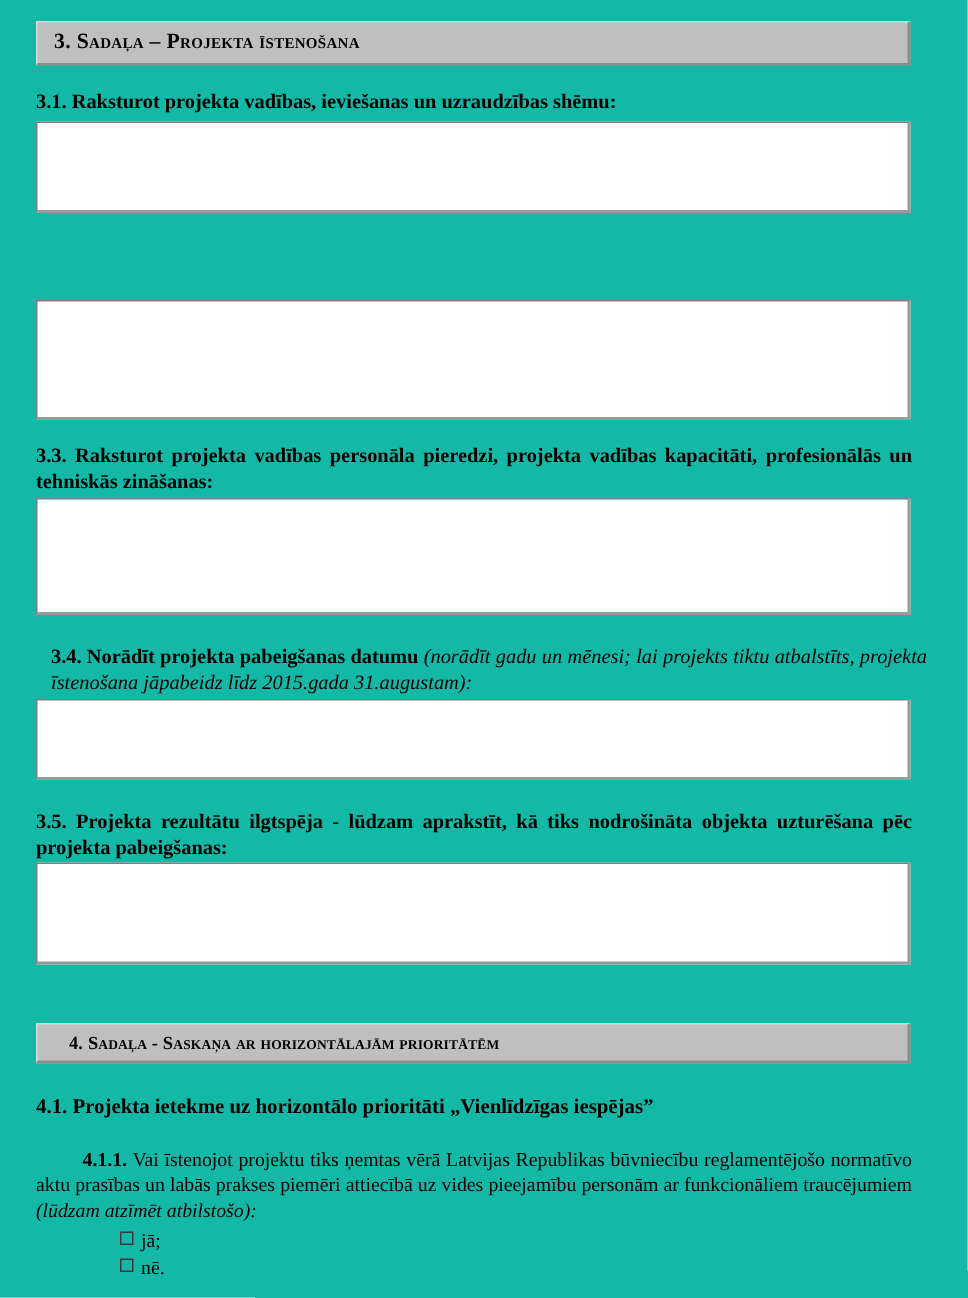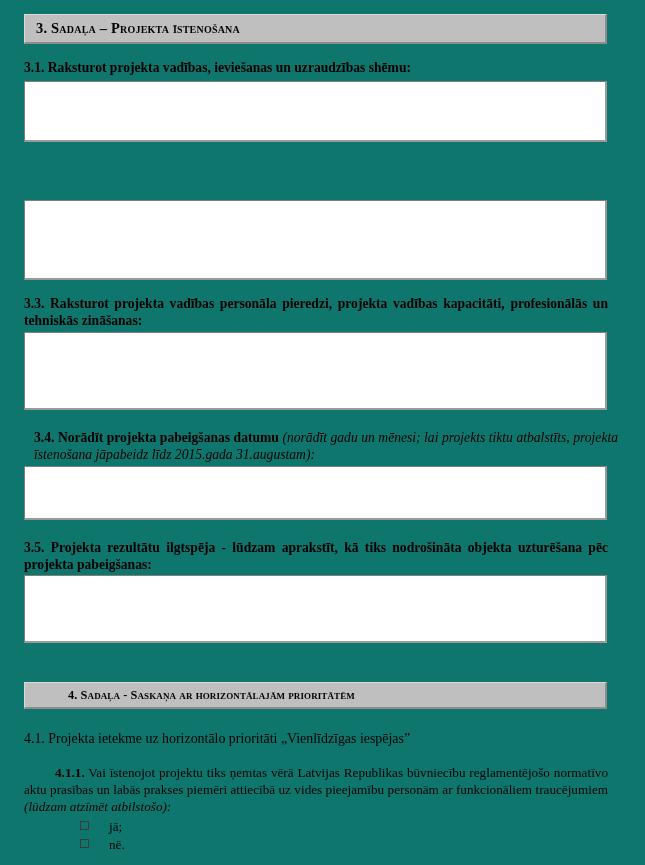--- a/index.html
+++ b/index.html
@@ -12,21 +12,21 @@
     height: 865px;
     position: relative;
     font-family: "Liberation Serif", "DejaVu Serif", serif;
     color: #000000;
     overflow: hidden;
   }
   .page {
     position: relative;
     width: 645px;
     height: 865px;
-    background: #0f766e;
+    background: #14b8a6;
   }
 
   
   .section-bar {
     position: absolute;
     left: 24px;
     width: 583px;
     background: #bfbfbf;
     border-top: 1px solid #d9d9d9;
     border-left: 1px solid #d9d9d9;
@@ -50,21 +50,21 @@
     letter-spacing: 0.2px;
     padding-left: 11px;
   }
   #section4-bar {
     top: 682px;
     height: 27px;
   }
   #section4-bar .bar-text {
     font-size: 12.3px;
     letter-spacing: 0.1px;
-    padding-left: 43px;
+    padding-left: 21px;
   }
 
   
   .question {
     position: absolute;
     left: 24px;
     width: 584px;
     font-size: 13.6px;
     font-weight: bold;
     line-height: 1.23;
@@ -90,21 +90,21 @@
     box-sizing: border-box;
   }
 
   
   #q41 {
     position: absolute;
     left: 24px;
     width: 584px;
     top: 731px;
     font-size: 13.9px;
-    font-weight: normal;
+    font-weight: bold;
     line-height: 1.2;
   }
   #q411 {
     position: absolute;
     left: 24px;
     width: 584px;
     top: 765px;
     font-size: 13.2px;
     line-height: 1.27;
     text-align: justify;
@@ -120,21 +120,21 @@
   .choice-list {
     position: absolute;
     left: 80px;
     top: 818px;
     font-size: 13.2px;
     line-height: 1.33;
   }
   .choice-item {
     display: flex;
     align-items: baseline;
-    gap: 20px;
+    gap: 5px;
     white-space: nowrap;
     text-align: center;
   }
   .checkbox-glyph {
     display: inline-block;
     width: 9px;
     height: 9px;
     border: 1px solid #3a3a3a;
     box-sizing: border-box;
     position: relative;

